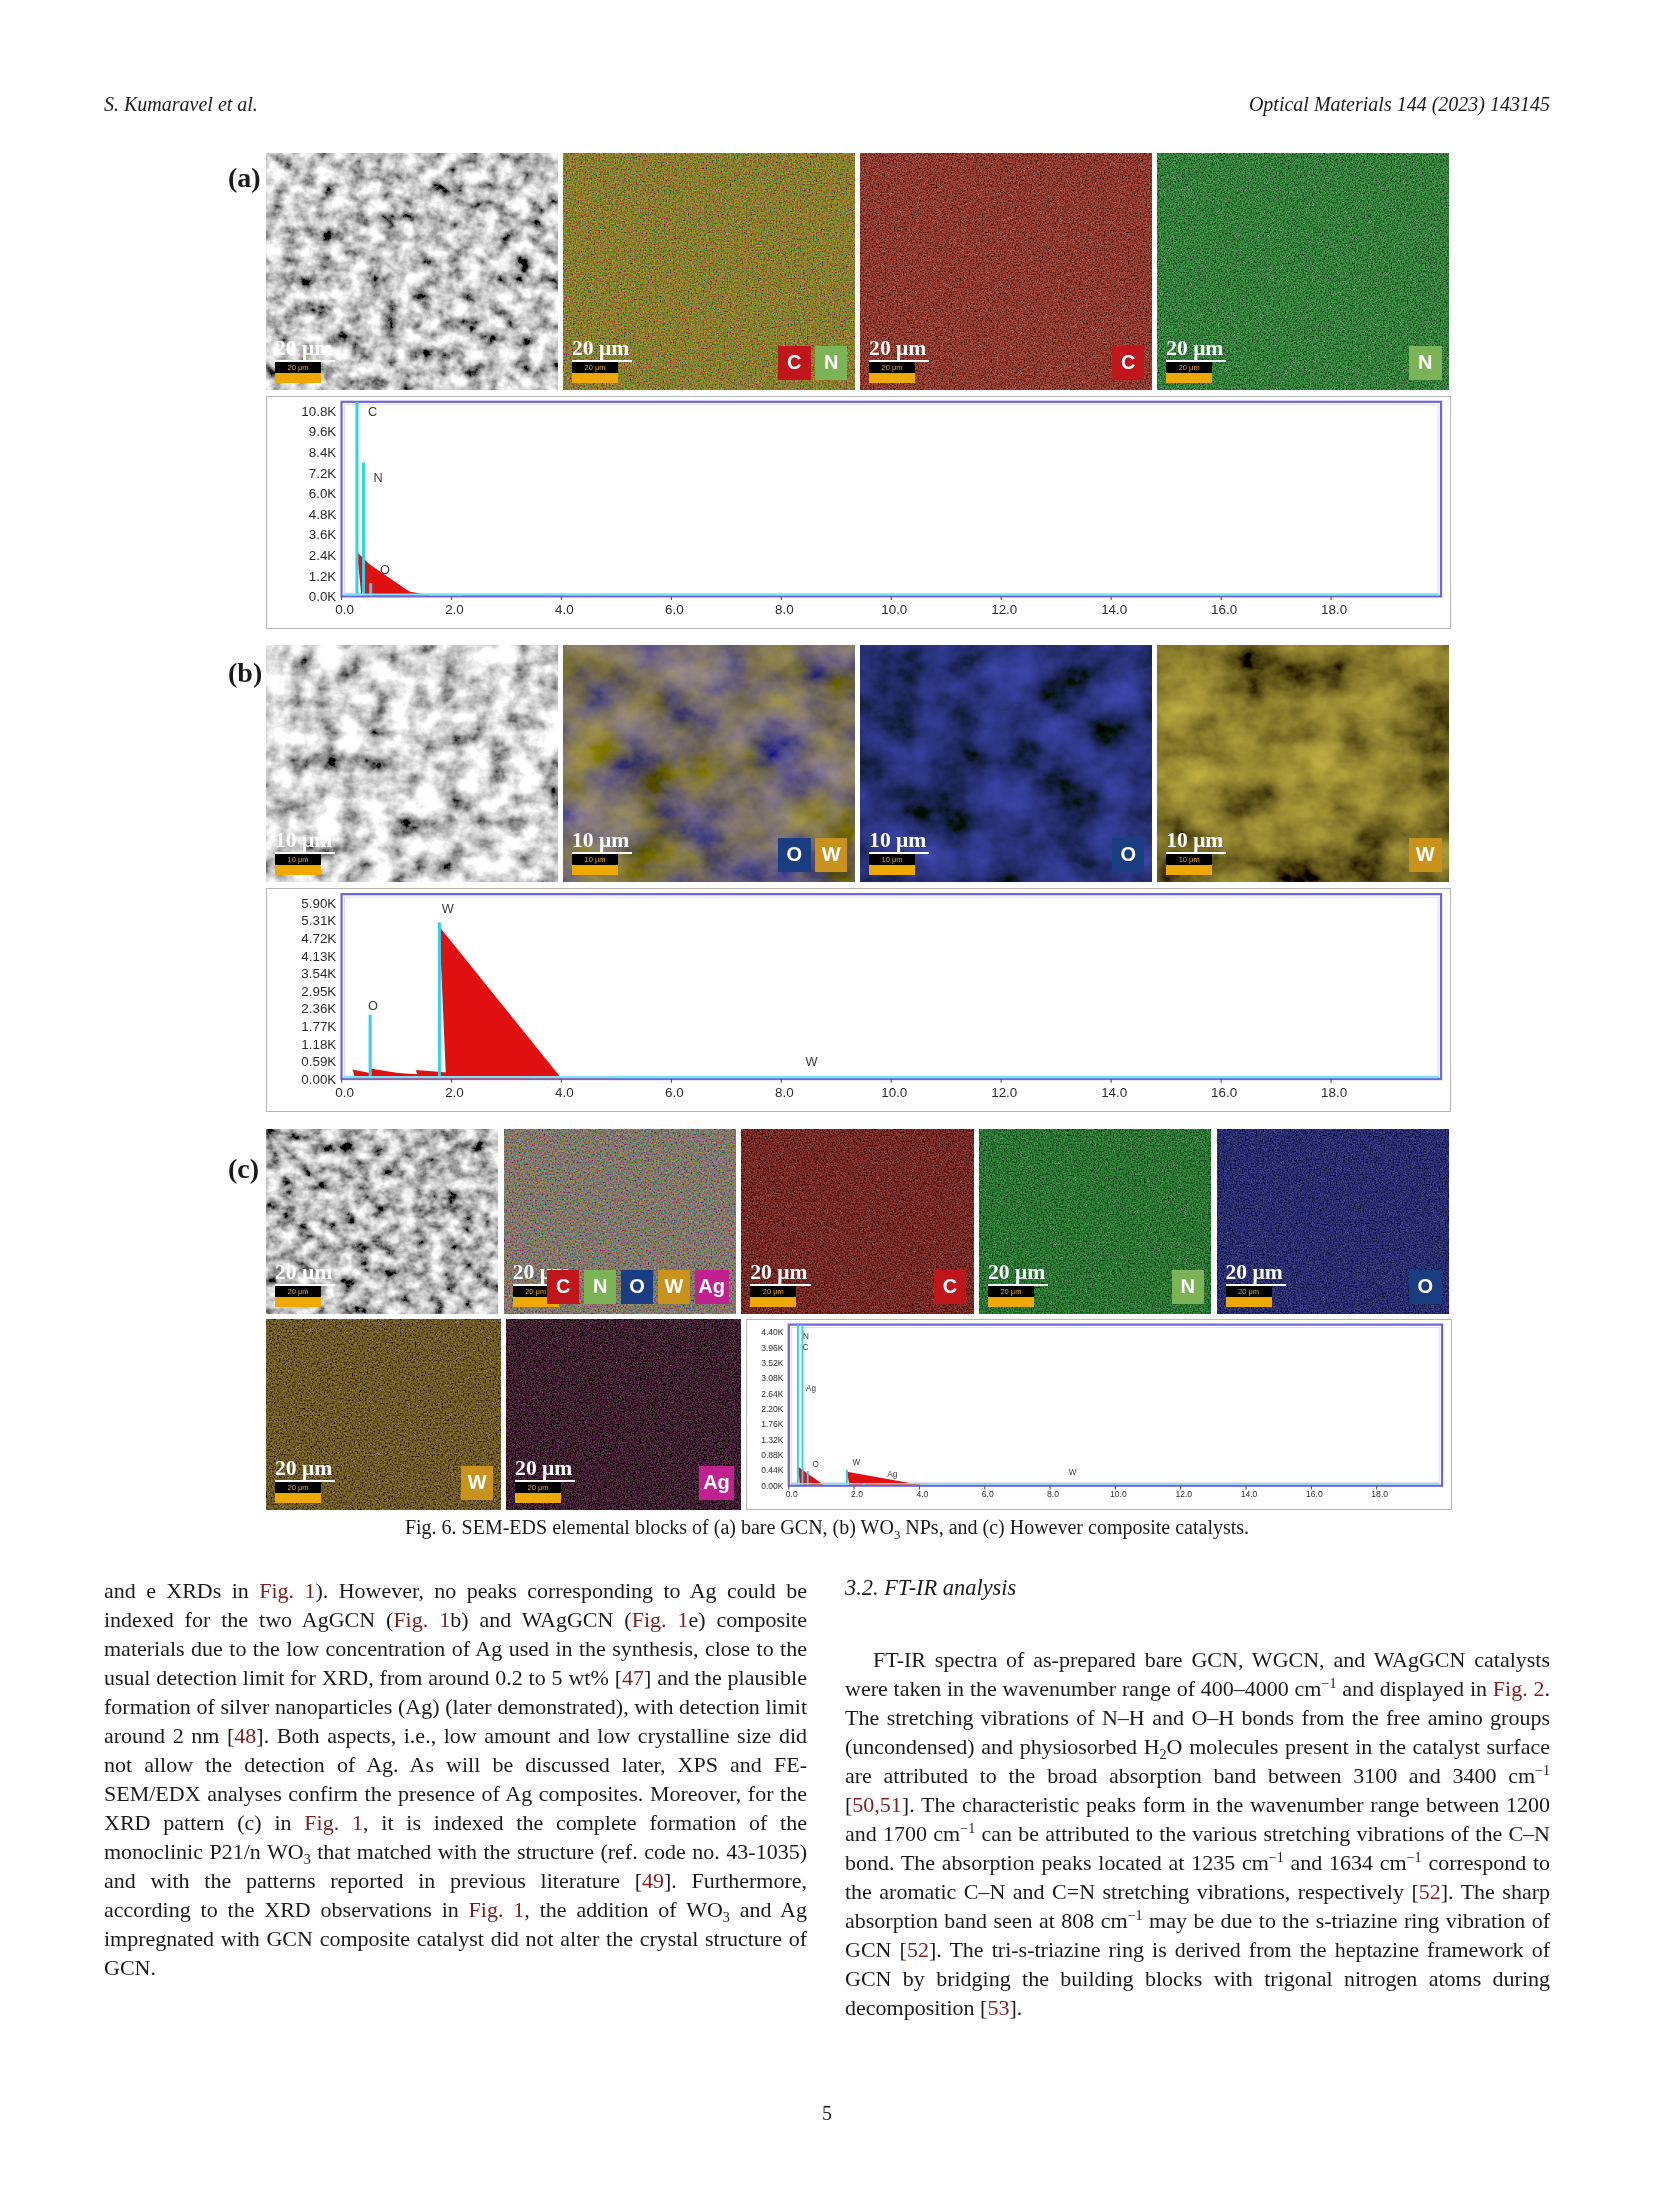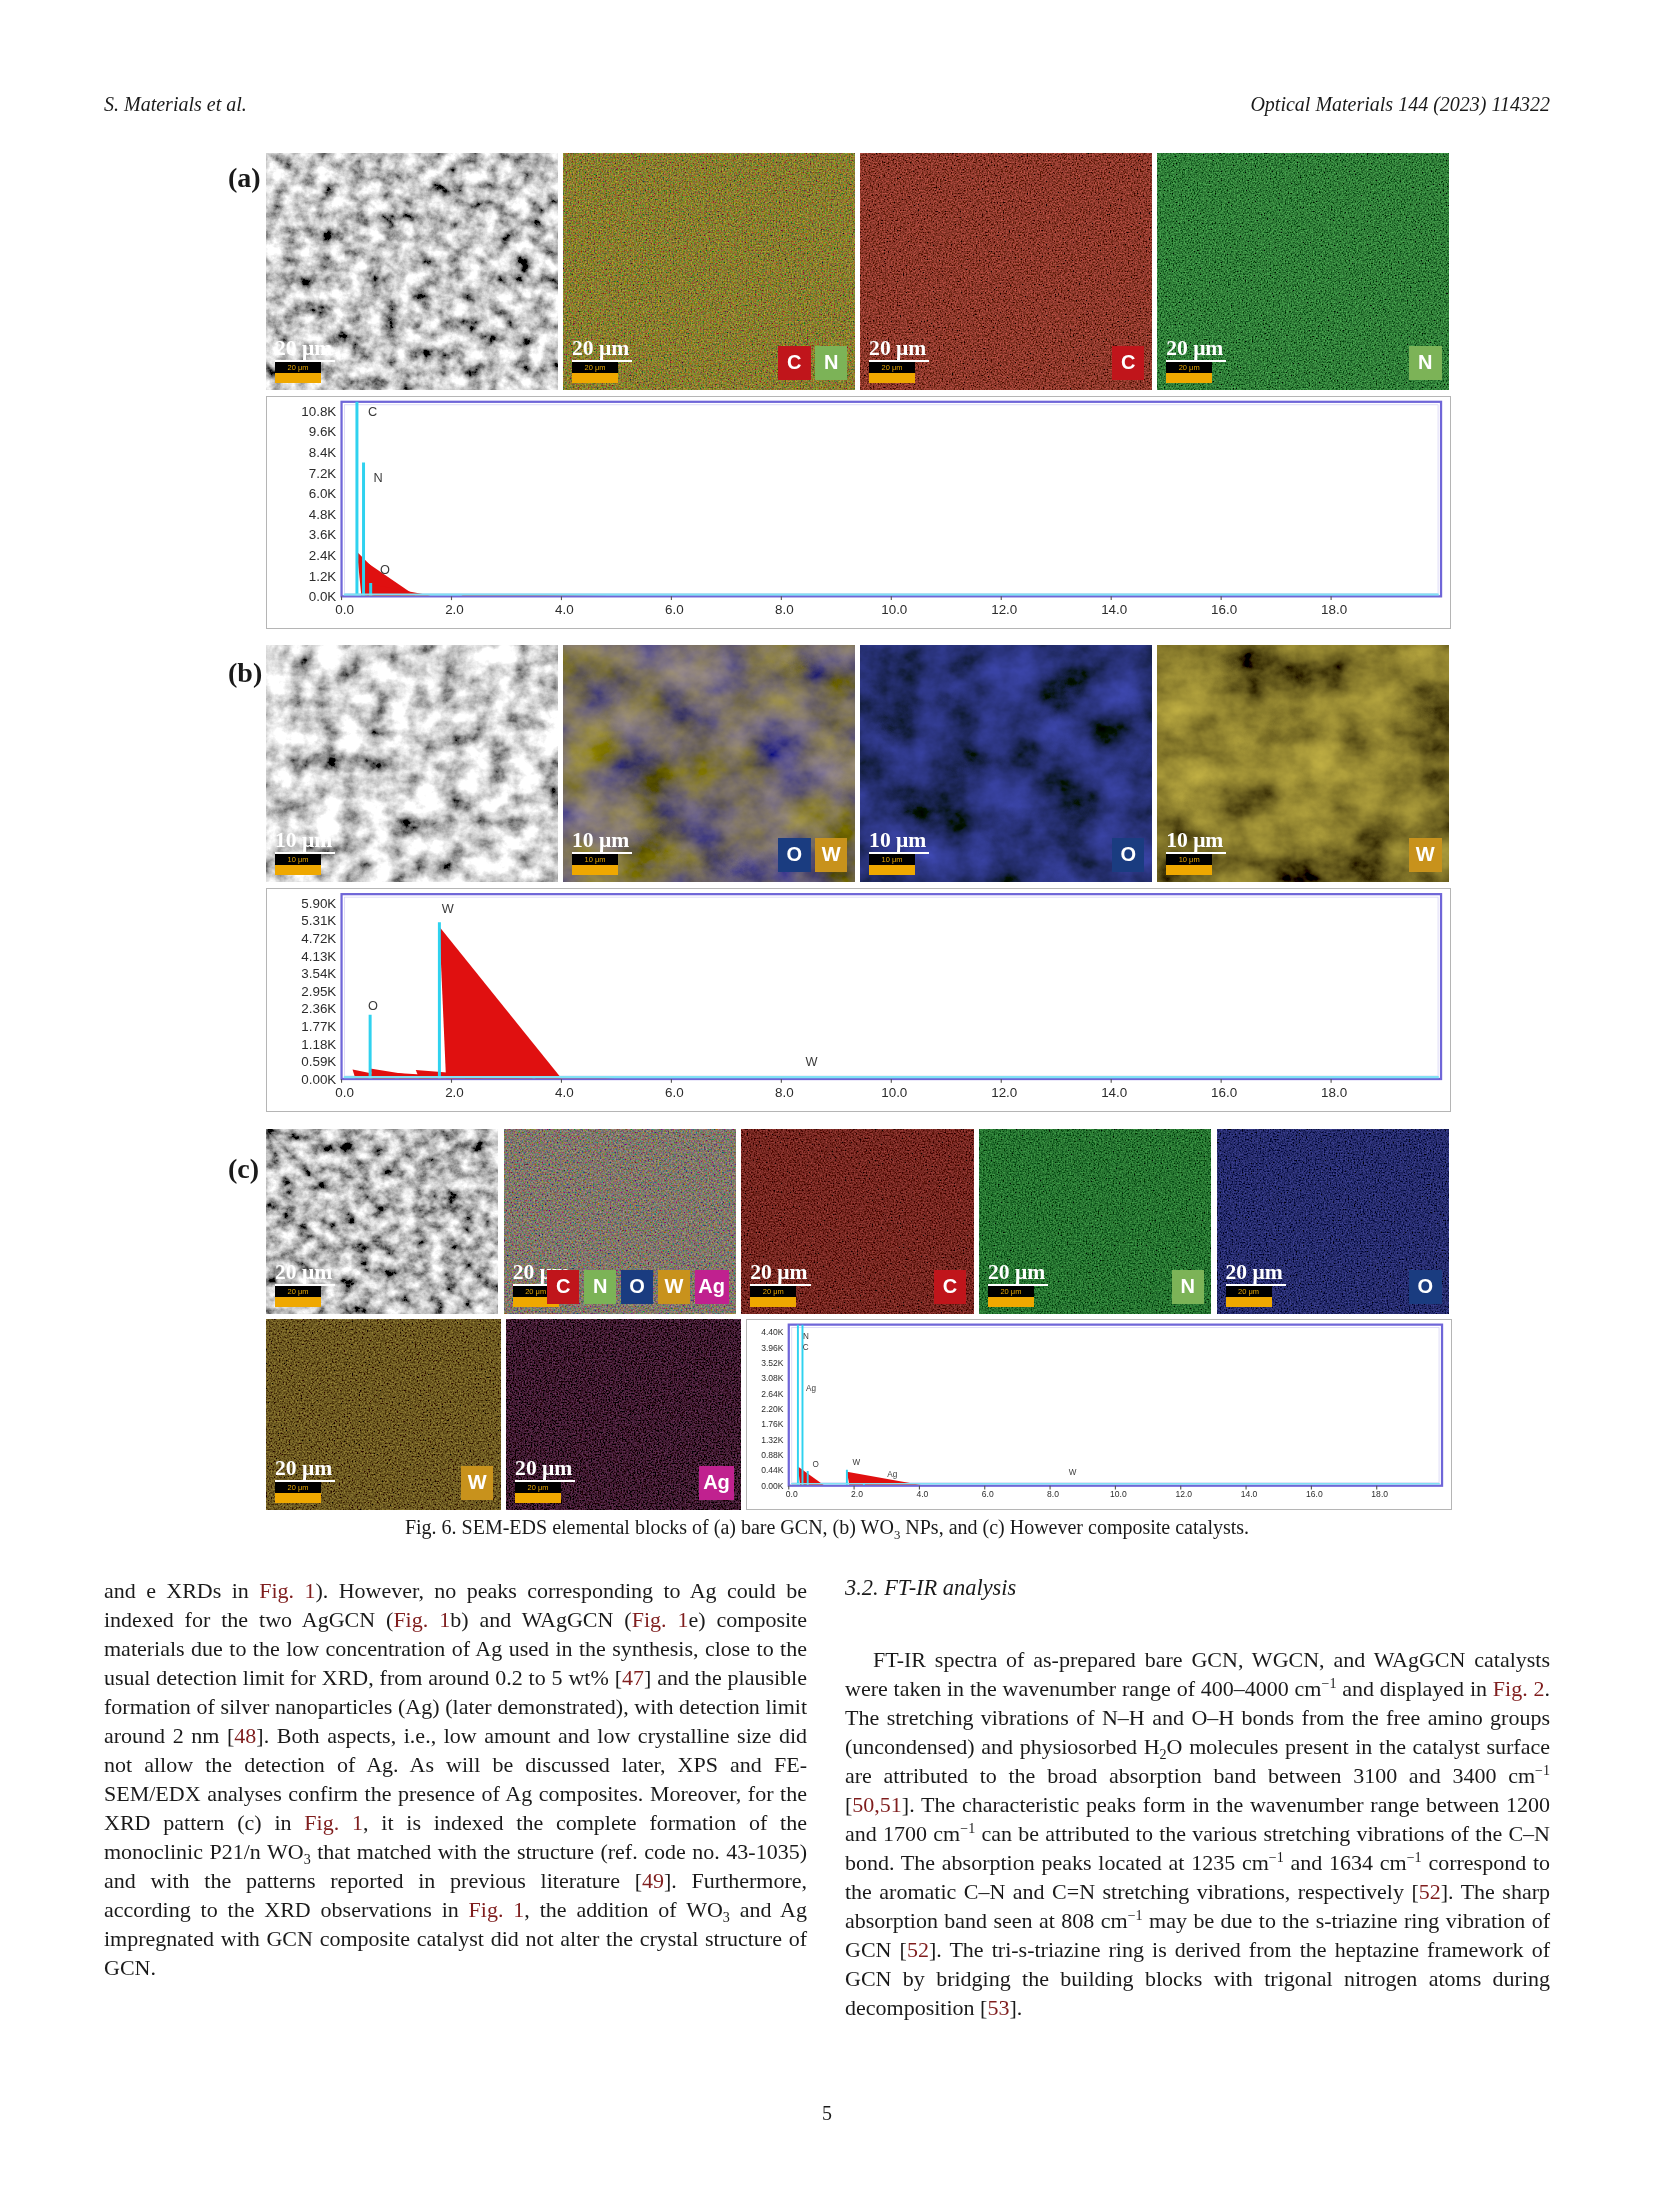--- a/index.html
+++ b/index.html
@@ -105,22 +105,22 @@
         <feColorMatrix type="matrix" values="0.5 0 0 0 -0.1  0.4 0 0 0 -0.1  0.07 0 0 0 -0.02  0 0 0 0 1"></feColorMatrix>
       </filter>
       <filter id="f-ag" x="0" y="0" width="100%" height="100%">
         <feTurbulence type="fractalNoise" baseFrequency="0.5" numOctaves="2" seed="53"></feTurbulence>
         <feColorMatrix type="matrix" values="0.3 0 0 0 -0.1  0.08 0 0 0 -0.03  0.24 0 0 0 -0.09  0 0 0 0 1"></feColorMatrix>
       </filter>
     </defs>
   </svg>
 
   <div class="header">
-    <span>S. Materials et al.</span>
-    <span>Optical Materials 144 (2023) 114322</span>
+    <span>S. Kumaravel et al.</span>
+    <span>Optical Materials 144 (2023) 143145</span>
   </div>
 
   <div class="panel-label" style="top:162px">(a)</div>
   <div class="panel-label" style="top:657px">(b)</div>
   <div class="panel-label" style="top:1153px">(c)</div>
 
   <div class="tile-row" style="left:266px; top:153px; width:1183px; height:237px;">
       <div class="tile">
         <svg class="noise" preserveAspectRatio="none" viewBox="0 0 391.75 318" width="292" height="237">
           <rect width="100%" height="100%" fill="#030303"></rect>

